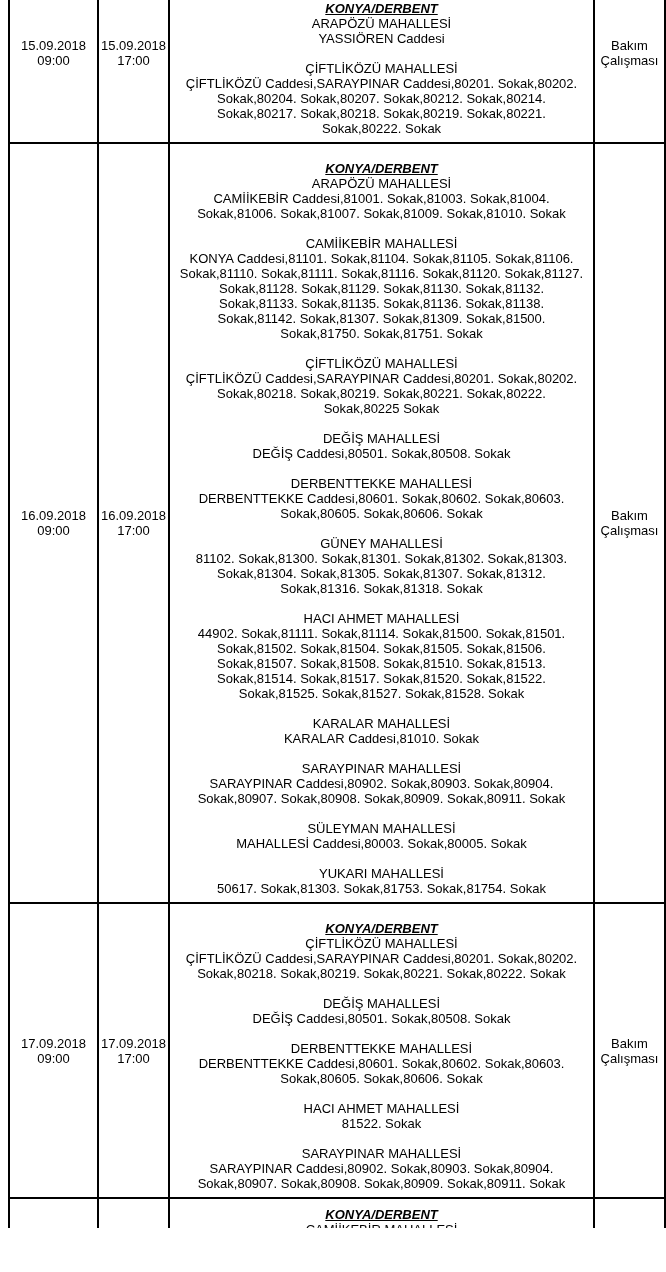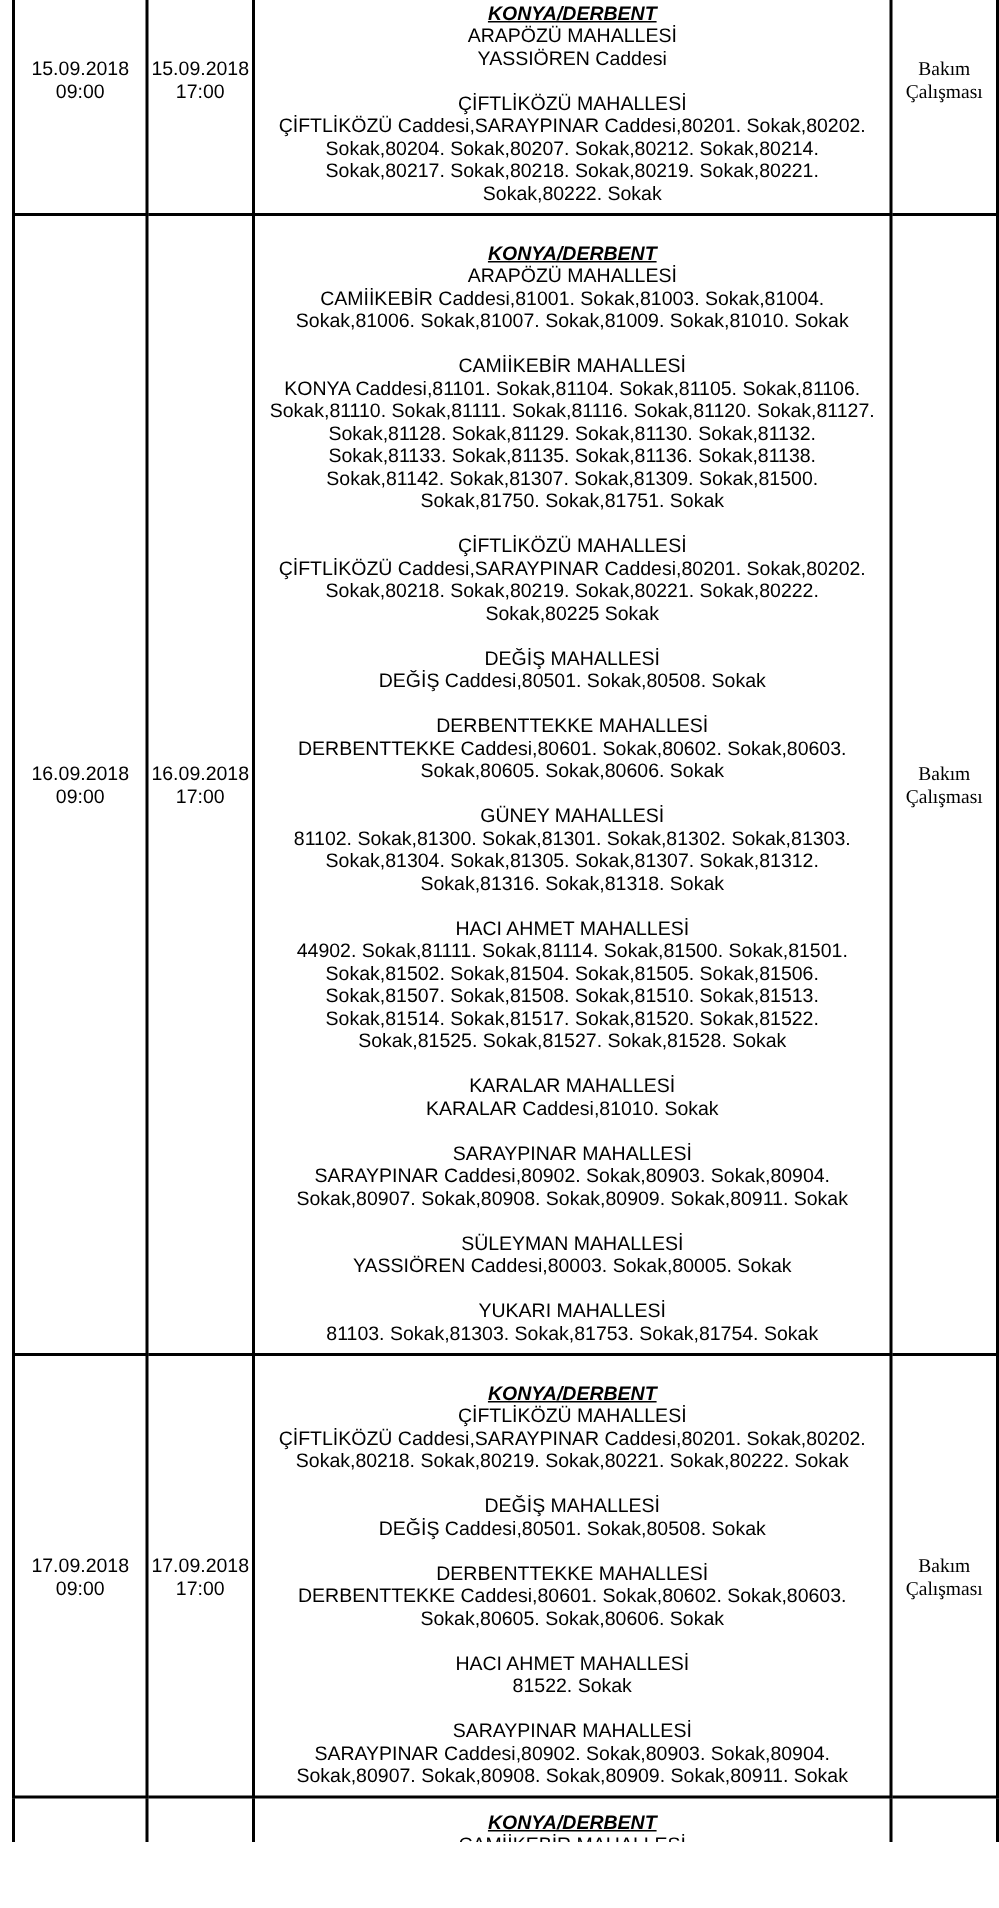--- a/index.html
+++ b/index.html
@@ -37,21 +37,21 @@
   tr.row-0 { height: 121px; }
   tr.row-1 { height: 735px; }
   tr.row-2 { height: 282px; }
   tr.row-3 { height: 300px; }
   tr.row-3 > td.cell { vertical-align: top; }
   .date-cell .date-line { white-space: nowrap; }
   tr.row-0 .date-cell, tr.row-0 .reason-cell { padding-bottom: 36px; }
   .loc-cell { padding: 17px 9px 6px 9px; }
   tr.row-0 .loc-cell { padding-top: 1px; }
   tr.row-3 .loc-cell { padding-top: 8px; }
-  .reason-cell { padding-left: 2px; padding-right: 2px; font-family: Liberation Serif, serif; }
+  .reason-cell { padding-left: 2px; padding-right: 2px; }
   .region {
     font-weight: bold;
     font-style: italic;
     text-decoration: underline;
   }
   .section { margin-top: 15px; }
   .region + .section { margin-top: 0; text-align: center; }
 </style>
 </head>
 <body>
@@ -131,25 +131,25 @@
             <div class="section">
               <div class="sec-name">KARALAR MAHALLESİ</div>
               <div class="sec-streets">KARALAR Caddesi,81010. Sokak</div>
             </div>
             <div class="section">
               <div class="sec-name">SARAYPINAR MAHALLESİ</div>
               <div class="sec-streets">SARAYPINAR Caddesi,80902. Sokak,80903. Sokak,80904. Sokak,80907. Sokak,80908. Sokak,80909. Sokak,80911. Sokak</div>
             </div>
             <div class="section">
               <div class="sec-name">SÜLEYMAN MAHALLESİ</div>
-              <div class="sec-streets">YASSIÖREN Caddesi,80003. Sokak,80005. Sokak</div>
+              <div class="sec-streets">MAHALLESİ Caddesi,80003. Sokak,80005. Sokak</div>
             </div>
             <div class="section">
               <div class="sec-name">YUKARI MAHALLESİ</div>
-              <div class="sec-streets">81103. Sokak,81303. Sokak,81753. Sokak,81754. Sokak</div>
+              <div class="sec-streets">50617. Sokak,81303. Sokak,81753. Sokak,81754. Sokak</div>
             </div>
           </td>
           <td class="cell reason-cell">
             <div class="reason">Bakım Çalışması</div>
           </td>
         </tr>
         <tr class="row-2">
           <td class="cell date-cell">
             <div class="date-line">17.09.2018</div>
             <div class="date-line">09:00</div>

